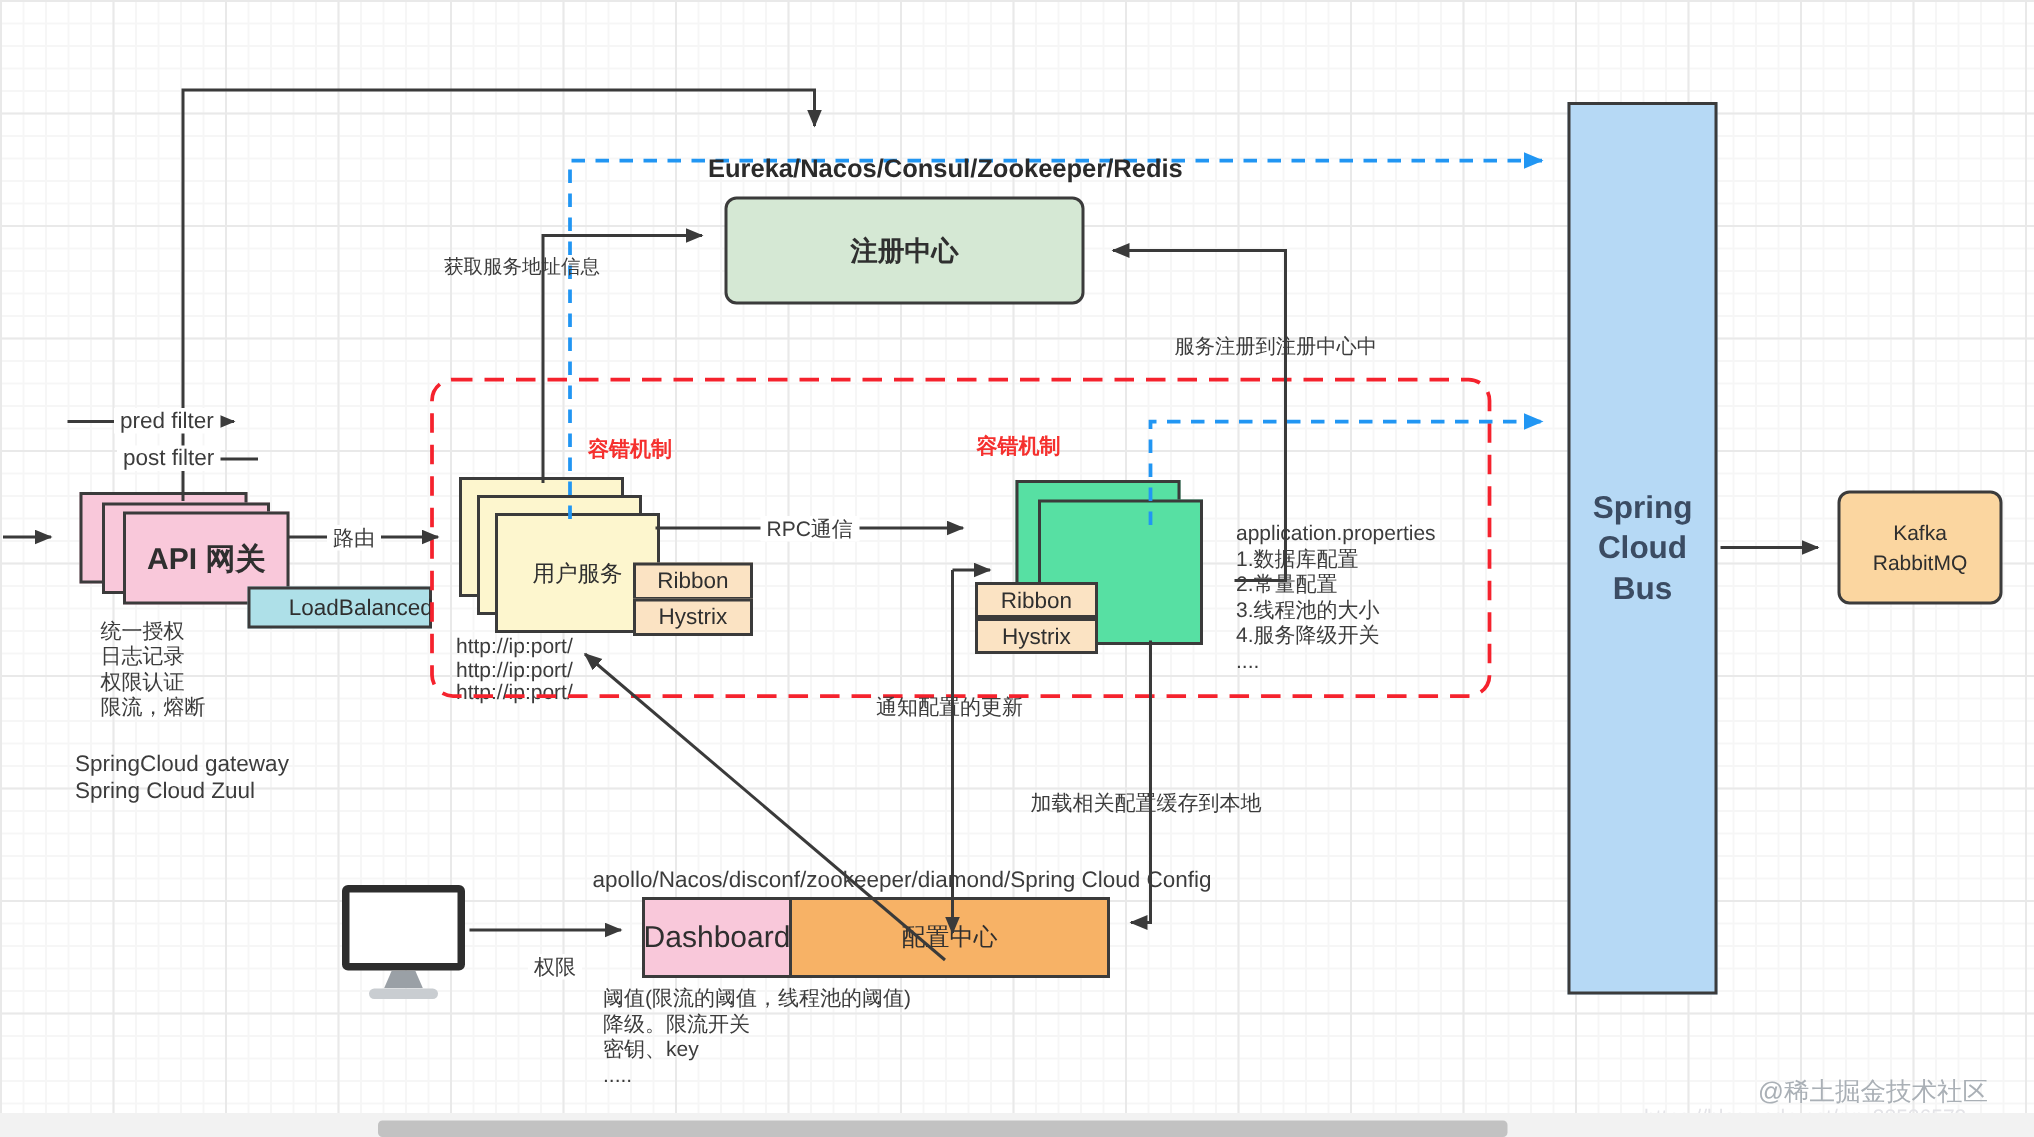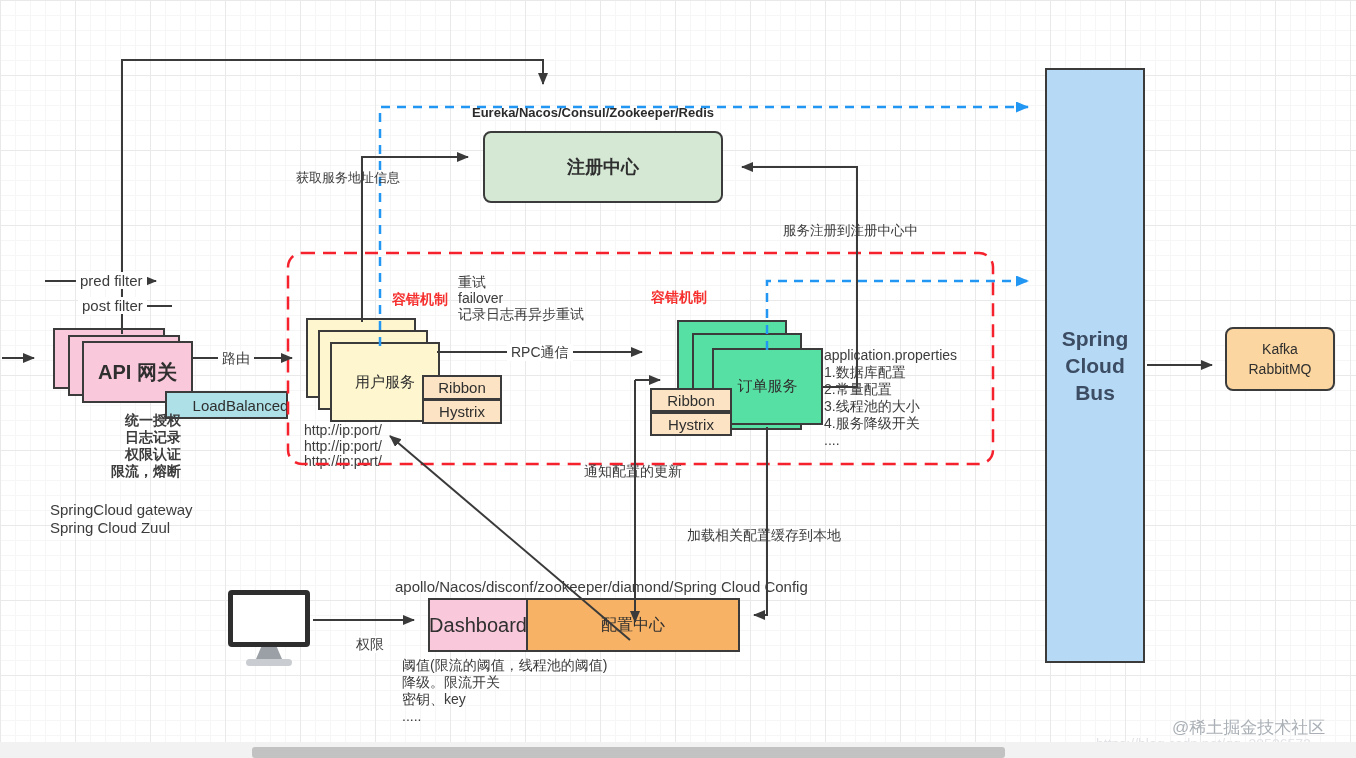--- a/index.html
+++ b/index.html
@@ -54,35 +54,32 @@
   </div>
   <div class="abs node peach" style="left:422px;top:375px;width:80px;height:25px;z-index:12;">
     <span style="font-size:15px;">Ribbon</span>
   </div>
   <div class="abs node peach" style="left:422px;top:399px;width:80px;height:25px;z-index:12;">
     <span style="font-size:15px;">Hystrix</span>
   </div>
 
   <div class="abs node green" style="left:677px;top:320px;width:110px;height:97px;"></div>
   <div class="abs node green" style="left:692px;top:333px;width:110px;height:97px;"></div>
-  <div class="abs node green" style="left:712px;top:348px;width:111px;height:77px;z-index:13;">
-    <span style="font-size:15px;">订单服务</span>
-  </div>
   <div class="abs node peach" style="left:650px;top:388px;width:82px;height:24px;z-index:14;">
     <span style="font-size:15px;">Ribbon</span>
   </div>
   <div class="abs node peach" style="left:650px;top:412px;width:82px;height:24px;z-index:14;">
     <span style="font-size:15px;">Hystrix</span>
   </div>
 
   <div class="abs node" style="left:1045px;top:68px;width:100px;height:595px;background:#b6d9f5;">
     <span style="font-size:21px;font-weight:bold;color:#3b4c63;text-align:center;line-height:1.3;">Spring Cloud Bus</span>
   </div>
 
-  <div class="abs node" style="left:1225px;top:327px;width:110px;height:64px;background:#fbd6a0;border-radius:8px;">
+  <div class="abs node" style="left:1225px;top:327px;width:110px;height:76px;background:#fbd6a0;border-radius:8px;">
     <span style="font-size:14px;text-align:center;line-height:1.45;white-space:pre-line;">Kafka
 RabbitMQ</span>
   </div>
 
   <div class="abs node" style="left:428px;top:598px;width:100px;height:54px;background:#f9c8da;">
     <span style="font-size:20px;">Dashboard</span>
   </div>
   <div class="abs node" style="left:526px;top:598px;width:214px;height:54px;background:#f7b266;">
     <span style="font-size:16px;">配置中心</span>
   </div>
@@ -121,48 +118,45 @@
       <path d="M630,640 L390,436" marker-end="url(#ah)"></path>
       <path d="M313,620 H414" marker-end="url(#ah)"></path>
       <path d="M2,358 H34" marker-end="url(#ah)"></path>
       <path d="M45,281 H156" marker-end="url(#ah)"></path>
       <path d="M172,306 H84" marker-end="url(#ah)"></path>
       <path d="M192,358 H292" marker-end="url(#ah)"></path>
       <path d="M1147,365 H1212" marker-end="url(#ah)"></path>
     </g>
   </svg>
 
-  <div class="abs lbl" style="left:472px;top:104px;font-size:13px;font-weight:bold;color:#2b2b2b;">Eureka/Nacos/Consul/Zookeeper/Redis</div>
+  <div class="abs lbl" style="left:472px;top:104px;font-size:17px;font-weight:bold;color:#2b2b2b;">Eureka/Nacos/Consul/Zookeeper/Redis</div>
 
   <div class="abs lbl" style="left:296px;top:169px;font-size:13px;">获取服务地址信息</div>
 
   <div class="abs lbl" style="left:783px;top:222px;font-size:13.5px;">服务注册到注册中心中</div>
 
   <div class="abs lbl red-t" style="left:392px;top:291px;">容错机制</div>
   <div class="abs lbl red-t" style="left:651px;top:289px;">容错机制</div>
 
-  <div class="abs lbl" style="left:458px;top:274px;line-height:16px;">重试
-failover
-记录日志再异步重试</div>
 
   <div class="abs lbl online" style="left:507px;top:344px;">RPC通信</div>
 
   <div class="abs lbl" style="left:824px;top:318px;line-height:17px;margin-top:29px;">application.properties
 1.数据库配置
 2.常量配置
 3.线程池的大小
 4.服务降级开关
 ....</div>
 
   <div class="abs lbl online" style="left:76px;top:272px;font-size:15px;">pred filter</div>
   <div class="abs lbl online" style="left:78px;top:297px;font-size:15px;">post filter</div>
 
   <div class="abs lbl online" style="left:218px;top:350px;">路由</div>
 
-  <div class="abs lbl" style="left:45px;top:412px;width:136px;text-align:right;font-weight:bold;">统一授权
+  <div class="abs lbl" style="left:67px;top:412px;width:136px;text-align:left;">统一授权
 日志记录
 权限认证
 限流，熔断</div>
 
   <div class="abs lbl" style="left:50px;top:501px;font-size:15px;line-height:18px;">SpringCloud gateway
 Spring Cloud Zuul</div>
 
   <div class="abs lbl" style="left:304px;top:423px;line-height:15.5px;z-index:24;">http://ip:port/
 http://ip:port/
 http://ip:port/</div>

